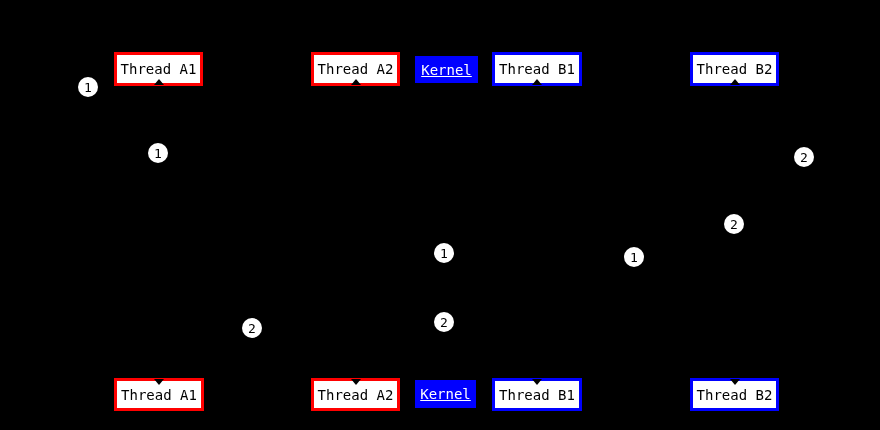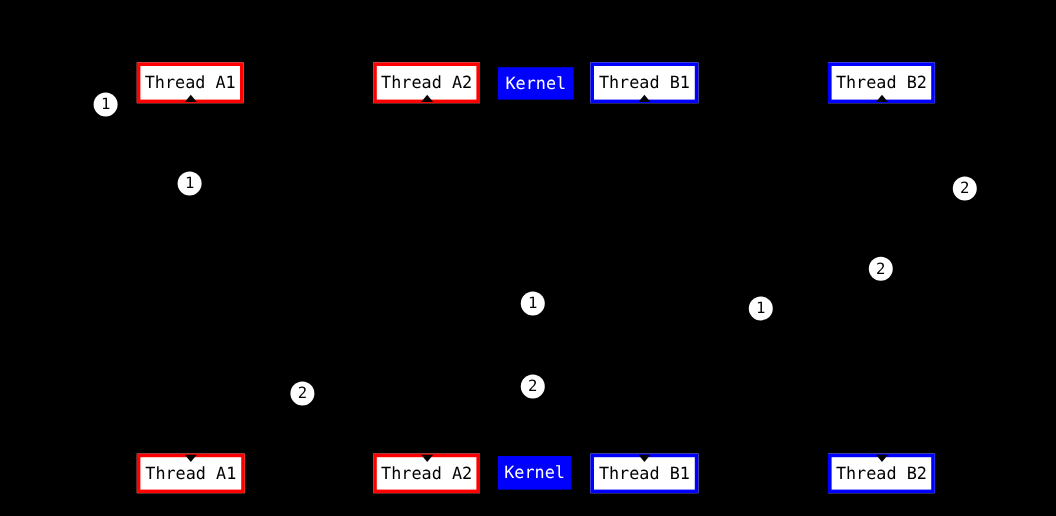--- a/index.html
+++ b/index.html
@@ -26,20 +26,21 @@
     justify-content: center;
     font-size: 14px;
     white-space: nowrap;
   }
   .node.red  { border-color: var(--thread-a-border, #ff0000); }
   .node.blue { border-color: var(--thread-b-border, #0000ff); text-align: center; }
   .node.kernel {
     background: var(--kernel-fill, #0000ff);
     color: var(--kernel-text, #ffffff);
     border: none;
+    text-decoration: underline;
   }
   
   .notch {
     position: absolute;
     left: 50%;
     transform: translateX(-50%);
     width: 0;
     height: 0;
     border-left: 5px solid transparent;
     border-right: 5px solid transparent;

